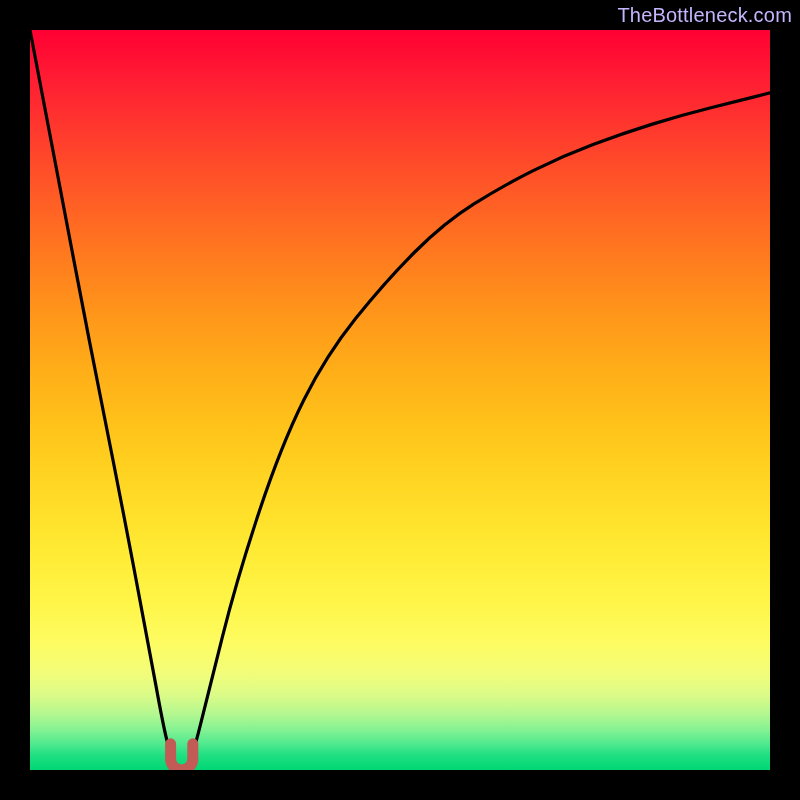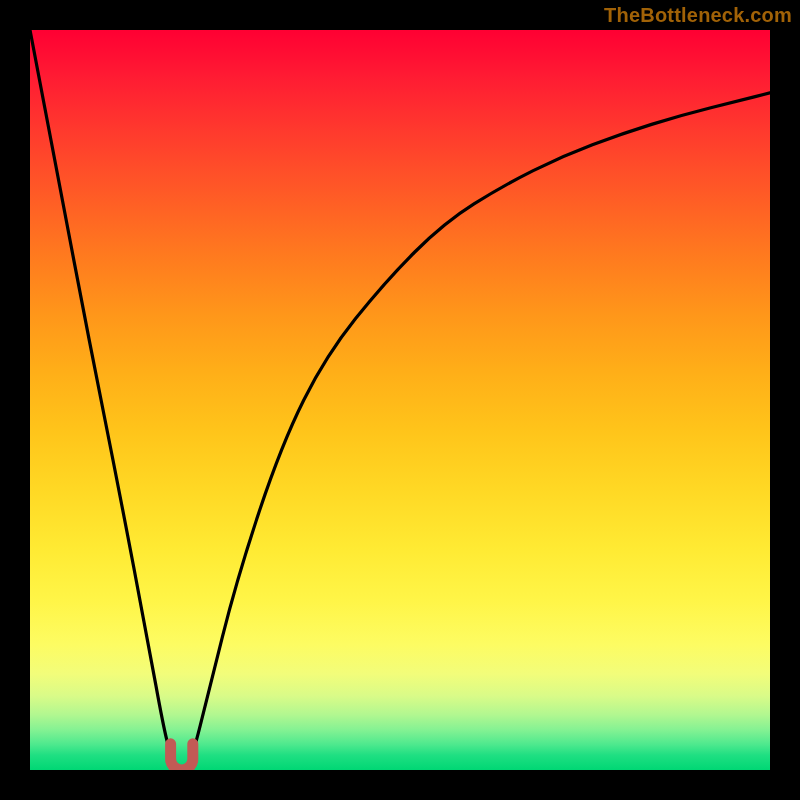--- a/index.html
+++ b/index.html
@@ -45,23 +45,23 @@
       #86f293 94.5%,
       #4fe98e 96.5%,
       #1fdf82 98%,
       #00d774 100%
     );
   }
   .watermark {
     position: absolute;
     top: 4px;
     right: 8px;
-    color: #a16207;
+    color: #c4b5fd;
     font-size: 20px;
-    font-weight: 700;
+    font-weight: 400;
     letter-spacing: 0.2px;
     user-select: none;
   }
   svg.curves {
     position: absolute;
     left: 0;
     top: 0;
     width: 740px;
     height: 740px;
   }

